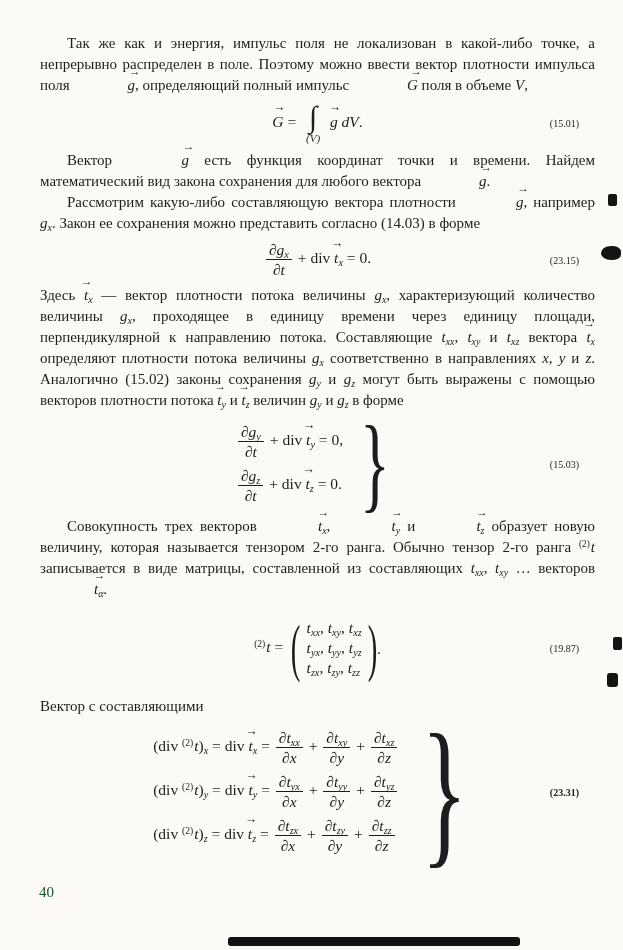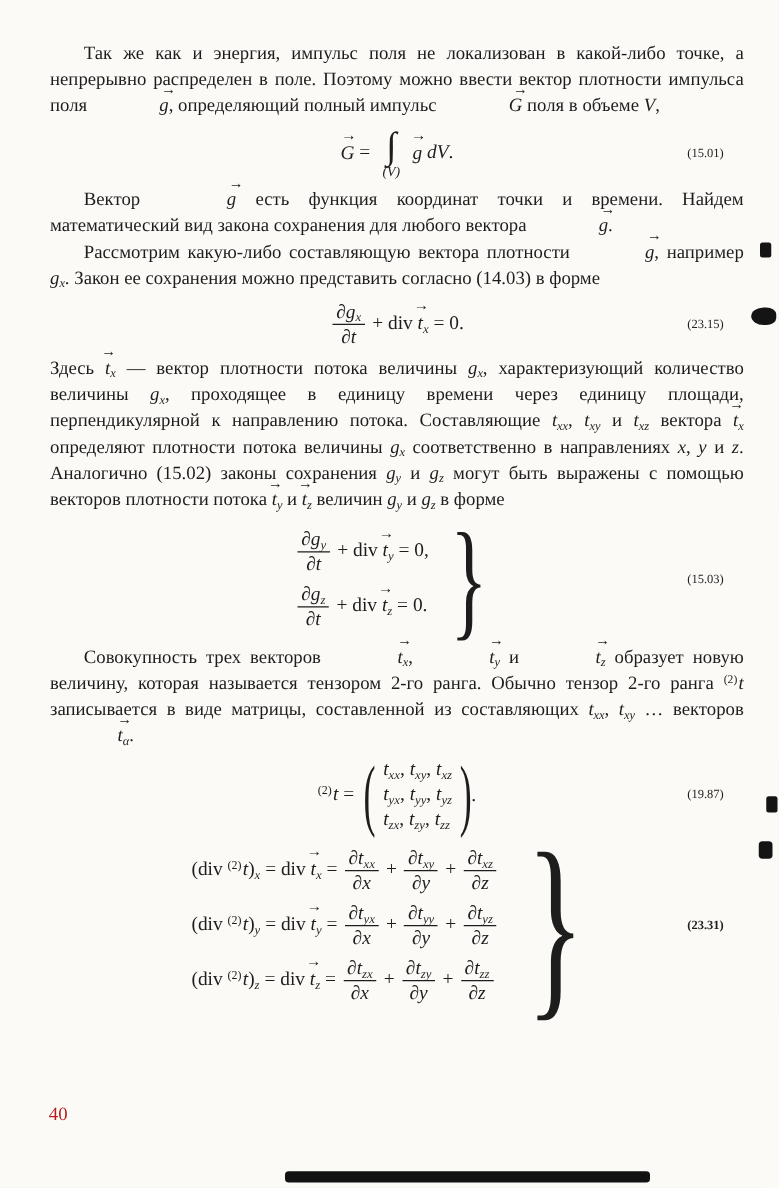--- a/index.html
+++ b/index.html
@@ -28,24 +28,24 @@
   .intsign{display:block;font-size:30px;line-height:30px;}
   .intlimit{display:block;font-size:11px;line-height:11px;margin-top:1px;font-style:italic;}
   .eq-system{display:inline-flex;align-items:center;vertical-align:middle;}
   .eq-rows{display:block;}
   .eq-row{display:block;white-space:nowrap;text-align:left;margin:5px 0;}
   .brace{display:inline-block;font-size:100px;line-height:0.75;transform:scale(0.62,1.05);
          margin-left:8px;font-weight:400;}
   .brace.brace-3{font-size:155px;}
   .matrix{display:inline-flex;align-items:center;vertical-align:middle;margin-left:6px;}
   .paren{font-size:64px;line-height:0.9;transform:scaleX(0.45);margin:0 -4px;}
-  .matrix-rows{display:block;margin:0 4px;}
+  .matrix-rows{display:block;margin:12px 4px;}
   .matrix-row{display:block;text-align:left;line-height:20px;white-space:nowrap;}
   .after{vertical-align:middle;margin-left:-2px;}
-  .page-number{position:absolute;left:39px;top:884px;font-size:15px;color:#b91c1c;}
+  .page-number{position:absolute;left:39px;top:884px;font-size:15px;color:#14532d;}
   .artifact{position:absolute;background:#141414;}
   .a1{right:6px;top:194px;width:9px;height:12px;border-radius:2px;}
   .a2{right:2px;top:246px;width:20px;height:14px;border-radius:50% 40% 40% 50%;}
   .a3{right:1px;top:637px;width:9px;height:13px;border-radius:2px;}
   .a4{right:5px;top:673px;width:11px;height:14px;border-radius:3px;}
   .bottom-bar{position:absolute;left:228px;top:937px;width:292px;height:9px;background:#121212;border-radius:3px;}
 </style>
 </head>
 <body>
 
@@ -90,20 +90,21 @@
           <span class="matrix-row"><span class="var">t<sub class="var">xx</sub></span>, <span class="var">t<sub class="var">xy</sub></span>, <span class="var">t<sub class="var">xz</sub></span></span>
           <span class="matrix-row"><span class="var">t<sub class="var">yx</sub></span>, <span class="var">t<sub class="var">yy</sub></span>, <span class="var">t<sub class="var">yz</sub></span></span>
           <span class="matrix-row"><span class="var">t<sub class="var">zx</sub></span>, <span class="var">t<sub class="var">zy</sub></span>, <span class="var">t<sub class="var">zz</sub></span></span>
         </span>
         <span class="paren">)</span>
       </span><span class="after">.</span>
     </span>
     <span class="eq-number">(19.87)</span>
   </div>
 
+  <p class="para">Вектор с составляющими</p>
 
   <div class="equation">
     <span class="eq-system">
       <span class="eq-rows">
         <span class="eq-row">(div <sup class="presup">(2)</sup><span class="var">t</span><span>)<sub class="var">x</sub></span> = div <span class="vecwrap"><span class="vec var">t<span class="arrow">→</span></span><sub class="var">x</sub></span> = <span class="frac"><span class="num">∂<span class="var">t<sub class="var">xx</sub></span></span><span class="den">∂<span class="var">x</span></span></span> + <span class="frac"><span class="num">∂<span class="var">t<sub class="var">xy</sub></span></span><span class="den">∂<span class="var">y</span></span></span> + <span class="frac"><span class="num">∂<span class="var">t<sub class="var">xz</sub></span></span><span class="den">∂<span class="var">z</span></span></span></span>
         <span class="eq-row">(div <sup class="presup">(2)</sup><span class="var">t</span><span>)<sub class="var">y</sub></span> = div <span class="vecwrap"><span class="vec var">t<span class="arrow">→</span></span><sub class="var">y</sub></span> = <span class="frac"><span class="num">∂<span class="var">t<sub class="var">yx</sub></span></span><span class="den">∂<span class="var">x</span></span></span> + <span class="frac"><span class="num">∂<span class="var">t<sub class="var">yy</sub></span></span><span class="den">∂<span class="var">y</span></span></span> + <span class="frac"><span class="num">∂<span class="var">t<sub class="var">yz</sub></span></span><span class="den">∂<span class="var">z</span></span></span></span>
         <span class="eq-row">(div <sup class="presup">(2)</sup><span class="var">t</span><span>)<sub class="var">z</sub></span> = div <span class="vecwrap"><span class="vec var">t<span class="arrow">→</span></span><sub class="var">z</sub></span> = <span class="frac"><span class="num">∂<span class="var">t<sub class="var">zx</sub></span></span><span class="den">∂<span class="var">x</span></span></span> + <span class="frac"><span class="num">∂<span class="var">t<sub class="var">zy</sub></span></span><span class="den">∂<span class="var">y</span></span></span> + <span class="frac"><span class="num">∂<span class="var">t<sub class="var">zz</sub></span></span><span class="den">∂<span class="var">z</span></span></span></span>
       </span>
       <span class="brace brace-3">}</span>
     </span>

